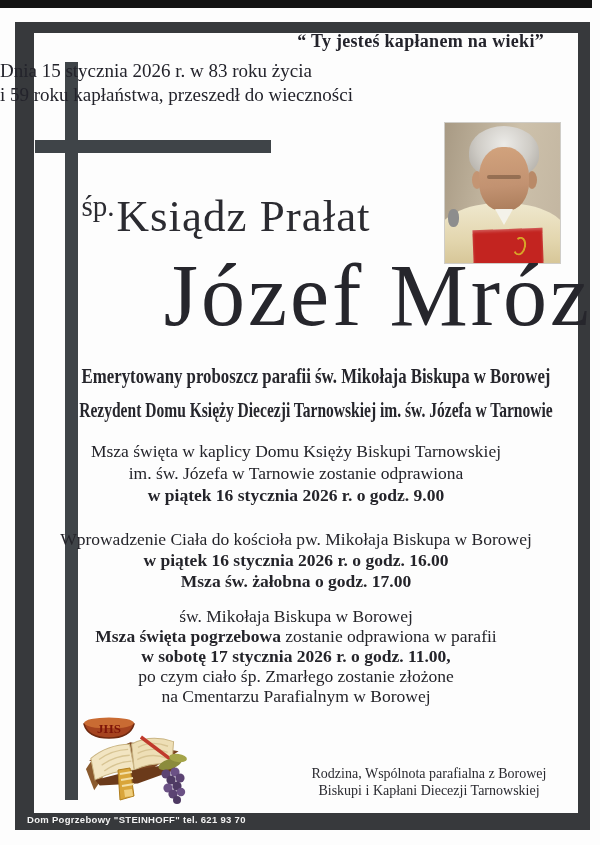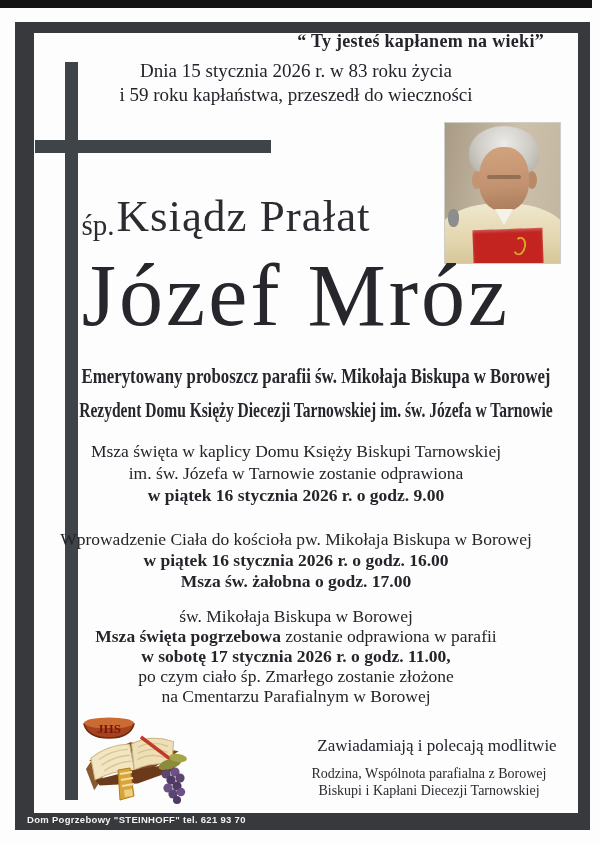--- a/index.html
+++ b/index.html
@@ -9,47 +9,47 @@
   .top-strip { position:absolute; left:0; top:0; width:600px; height:8px; background:#141414; }
 
   .frame { position:absolute; left:15px; top:22px; width:575px; height:808px;
            border-style:solid; border-color:#37393c; border-width:11px 12px 17px 19px; }
 
   .cross-v { position:absolute; left:65px; top:62px; width:13px; height:738px; background:#3f4448; }
   .cross-h { position:absolute; left:35px; top:140px; width:236px; height:13px; background:#3f4448; }
 
   .quote { position:absolute; top:31px; right:48px; font-size:18px; font-weight:bold; color:#23232b; letter-spacing:.3px; }
 
-  .intro { position:absolute; top:59px; left:0; right:0; text-align:center; font-size:19px; line-height:24px; color:#23232b; }
+  .intro { position:absolute; top:59px; left:0; right:0; font-size:19px; line-height:24px; color:#23232b; }
 
   .photo { position:absolute; left:445px; top:123px; width:115px; height:140px; overflow:hidden;
            background:linear-gradient(100deg,#a89a84 0%,#cdc1ab 55%,#c2b5a0 100%); box-shadow:0 0 0 1px #cfcdc8; }
   .photo .hair { position:absolute; left:24px; top:3px; width:70px; height:52px; border-radius:55% 55% 45% 45%;
                  background:radial-gradient(circle at 50% 35%,#ecebe8 0%,#cfccc6 55%,#a8a49d 100%); }
   .photo .face { position:absolute; left:34px; top:24px; width:50px; height:64px; border-radius:46% 46% 44% 44%;
                  background:linear-gradient(175deg,#d2a37d 0%,#c29271 60%,#aa7c5a 100%); }
   .photo .ear-l { position:absolute; left:27px; top:48px; width:10px; height:18px; border-radius:50%; background:#c49573; }
   .photo .ear-r { position:absolute; left:82px; top:48px; width:10px; height:18px; border-radius:50%; background:#b98a68; }
   .photo .brow { position:absolute; left:42px; top:52px; width:34px; height:4px; border-radius:2px; background:rgba(90,65,45,.45); }
   .photo .shoulders { position:absolute; left:-8px; top:80px; width:131px; height:68px; border-radius:48% 48% 0 0;
                  background:linear-gradient(180deg,#efe8ce 0%,#e3d6ae 55%,#d3c191 100%); }
   .photo .collar { position:absolute; left:50px; top:86px; width:18px; height:16px; background:#f4f2ea;
                  clip-path:polygon(0 0,100% 0,50% 100%); }
   .photo .mic { position:absolute; left:3px; top:86px; width:11px; height:18px; border-radius:45%; background:#8d8d8d; }
   .photo .book { position:absolute; left:28px; top:106px; width:70px; height:36px; background:#c32420; transform:rotate(-2deg);
                  box-shadow:inset 0 2px 3px rgba(255,255,255,.25); }
   .photo .swirl { position:absolute; left:40px; top:8px; width:13px; height:19px; border:2px solid #d8a428; border-radius:50%;
                  border-left-color:transparent; transform:rotate(15deg); }
 
-  .sp-row { position:absolute; top:190px; left:0; right:140px; display:flex; justify-content:center; align-items:flex-end; gap:2px;
+  .sp-row { position:absolute; top:190px; left:0; right:140px; display:flex; justify-content:center; align-items:flex-start; gap:2px;
             color:#2b2b31; }
   .sp-hon { font-size:29px; }
   .sp-title { font-size:45px; letter-spacing:1px; }
 
-  .name { position:absolute; top:252px; left:0; right:0; text-align:center; font-size:88px; line-height:1; letter-spacing:3px; color:#26262c; }
+  .name { position:absolute; top:252px; left:0; right:0; text-align:right; font-size:88px; line-height:1; letter-spacing:3px; color:#26262c; }
 
   .role-wrap { position:absolute; left:20px; right:-20px; display:flex; justify-content:center; }
   .role-wrap span { white-space:nowrap; font-size:21px; font-weight:bold; color:#26262c; }
   .role1 { top:364px; } .role1 span { transform:scaleX(.80); }
   .role2 { top:398px; } .role2 span { transform:scaleX(.74); }
 
   .para { position:absolute; left:0; right:0; text-align:center; font-size:17.5px; color:#24242a; }
   .para1 { top:440px; line-height:22px; }
   .para2 { top:529px; line-height:21px; }
   .para3 { top:606px; line-height:20px; }
@@ -163,21 +163,20 @@
       <circle cx="93" cy="68" r="4.6" fill="#4e3a63"></circle>
         <circle cx="102" cy="66" r="4.6" fill="#5c4473"></circle>
       <circle cx="90" cy="76" r="4.6" fill="#6b5185"></circle>
         <circle cx="99" cy="74" r="4.6" fill="#4e3a63"></circle>
       <circle cx="95" cy="82" r="4.6" fill="#5c4473"></circle>
         <circle cx="103" cy="80" r="4.2" fill="#6b5185"></circle>
       <circle cx="99" cy="88" r="4" fill="#4e3a63"></circle>
     </g>
   </svg>
 
-  <div class="announce">Zawiadamiają i polecają modlitwie</div>
   <div class="family">
     <div>Rodzina, Wspólnota parafialna z Borowej</div>
     <div>Biskupi i Kapłani Diecezji Tarnowskiej</div>
   </div>
 
   <div class="footer-credit">Dom Pogrzebowy "STEINHOFF" tel. 621 93 70</div>
 
 </div>
 
 </body></html>

